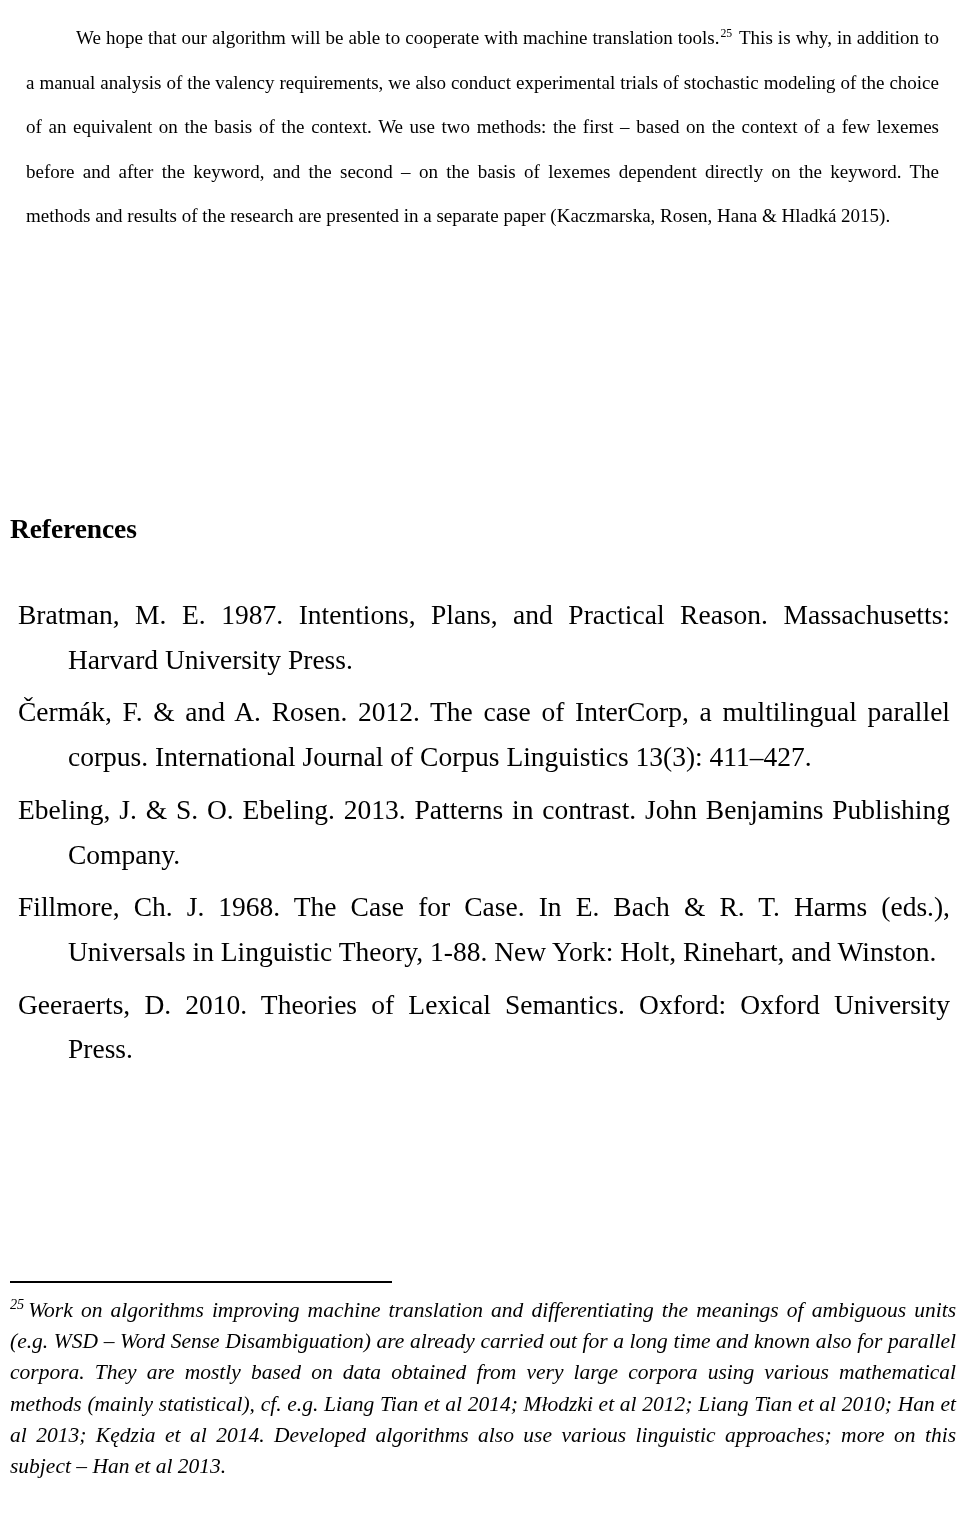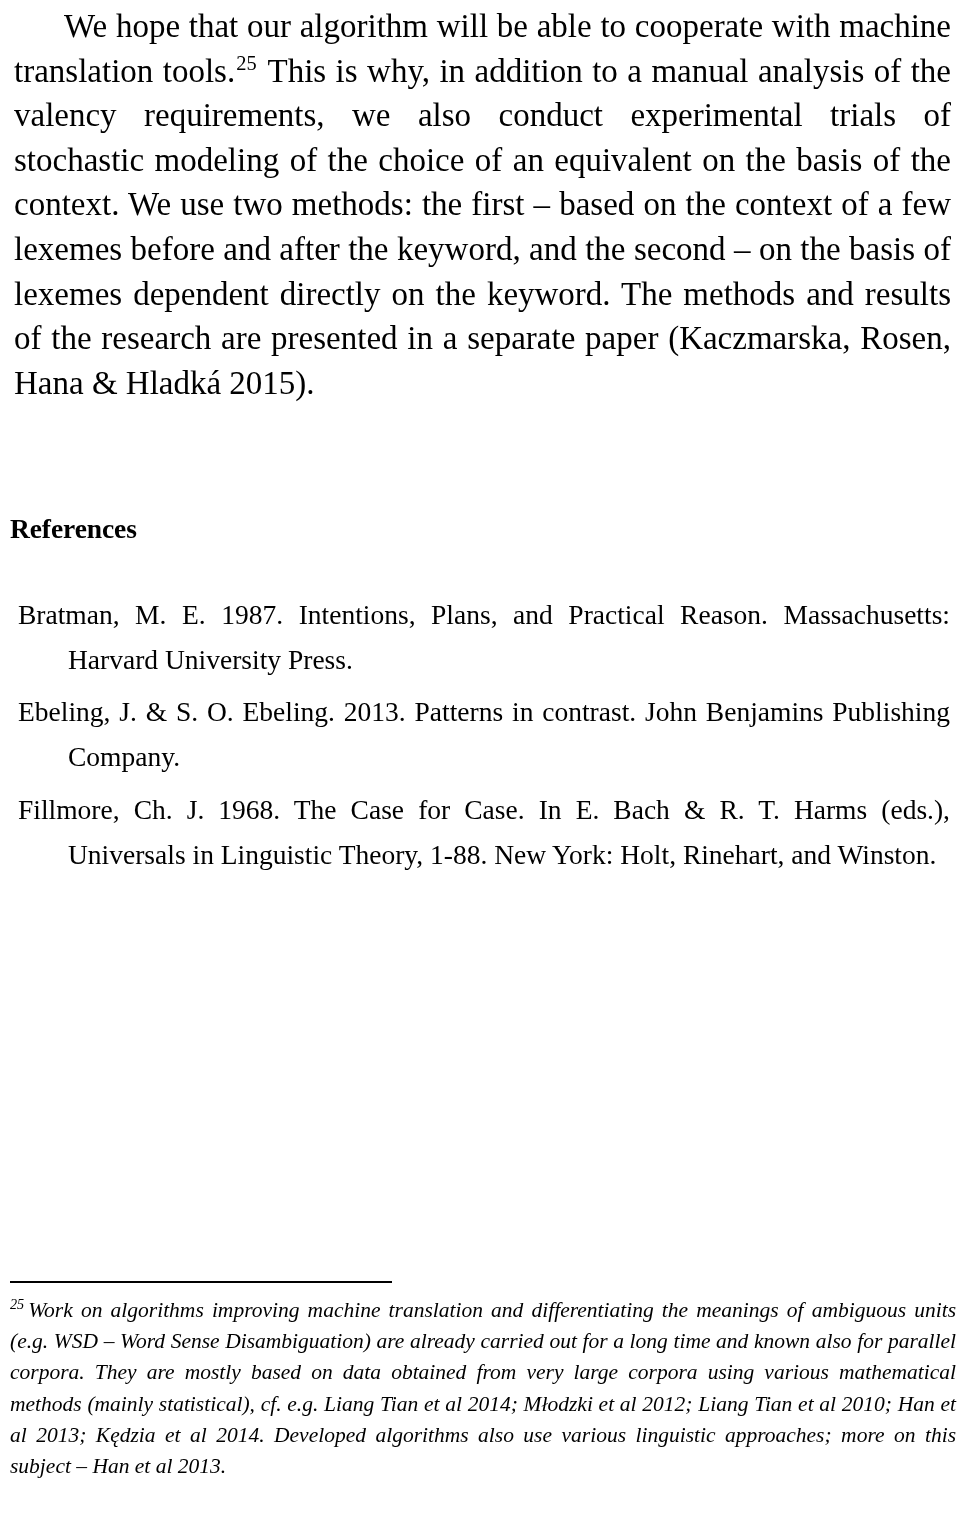--- a/index.html
+++ b/index.html
@@ -25,22 +25,22 @@
   }
 
   
   .body-area {
     position: absolute;
     left: 10px;
     top: 0px;
     width: 945px;
   }
   p.body-par {
-    margin: 4px;
-    font-size: 33px;
+    margin: 16px;
+    font-size: 19px;
     line-height: 44.6px;
     text-align: justify;
     text-justify: inter-word;
     text-indent: 50px;
     hyphens: none;
   }
   sup.fn-ref {
     font-size: 0.62em;
     vertical-align: super;
     line-height: 0;
@@ -118,28 +118,30 @@
   <div class="body-area">
     <p class="body-par"><span>We hope that our algorithm will be able to cooperate with machine translation tools.</span><sup class="fn-ref">25</sup><span> This is why, in addition to a manual analysis of the valency requirements, we also conduct experimental trials of stochastic modeling of the choice of an equivalent on the basis of the context. We use two methods: the first – based on the context of a few lexemes before and after the keyword, and the second – on the basis of lexemes dependent directly on the keyword. The methods and results of the research are presented in a separate paper (Kaczmarska, Rosen, Hana &amp; Hladká 2015).</span></p>
   </div>
 
   <div class="refs-heading">References</div>
 
   <div class="refs-list">
 
     <p class="ref"><span>Bratman, M. E. 1987. Intentions, Plans, and Practical Reason. Massachusetts: Harvard University Press.</span></p>
 
+    <p class="ref"><span>Čermák, F. &amp; and A. Rosen. 2012. The case of InterCorp, a multilingual parallel corpus. International Journal of Corpus Linguistics 13(3): 411–427.</span></p>
 
 
 
 
     <p class="ref"><span>Ebeling, J. &amp; S. O. Ebeling. 2013. Patterns in contrast. John Benjamins Publishing Company.</span></p>
 
     <p class="ref"><span>Fillmore, Ch. J. 1968. The Case for Case. In E. Bach &amp; R. T. Harms (eds.), Universals in Linguistic Theory, 1-88. New York: Holt, Rinehart, and Winston.</span></p>
 
+    <p class="ref"><span>Geeraerts, D. 2010. Theories of Lexical Semantics. Oxford: Oxford University Press.</span></p>
 
   </div>
 
   <div class="footnote-rule"></div>
 
   <div class="footnote-area">
     <p class="footnote"><sup class="fn-num">25</sup><span>Work on algorithms improving machine translation and differentiating the meanings of ambiguous units (e.g. WSD – Word Sense Disambiguation) are already carried out for a long time and known also for parallel corpora. They are mostly based on data obtained from very large corpora using various mathematical methods (mainly statistical), cf. e.g. Liang Tian et al 2014; Młodzki et al 2012; Liang Tian et al 2010; Han et al 2013; Kędzia et al 2014. Developed algorithms also use various linguistic approaches; more on this subject – Han et al 2013.</span></p>
   </div>
 
 </div>

